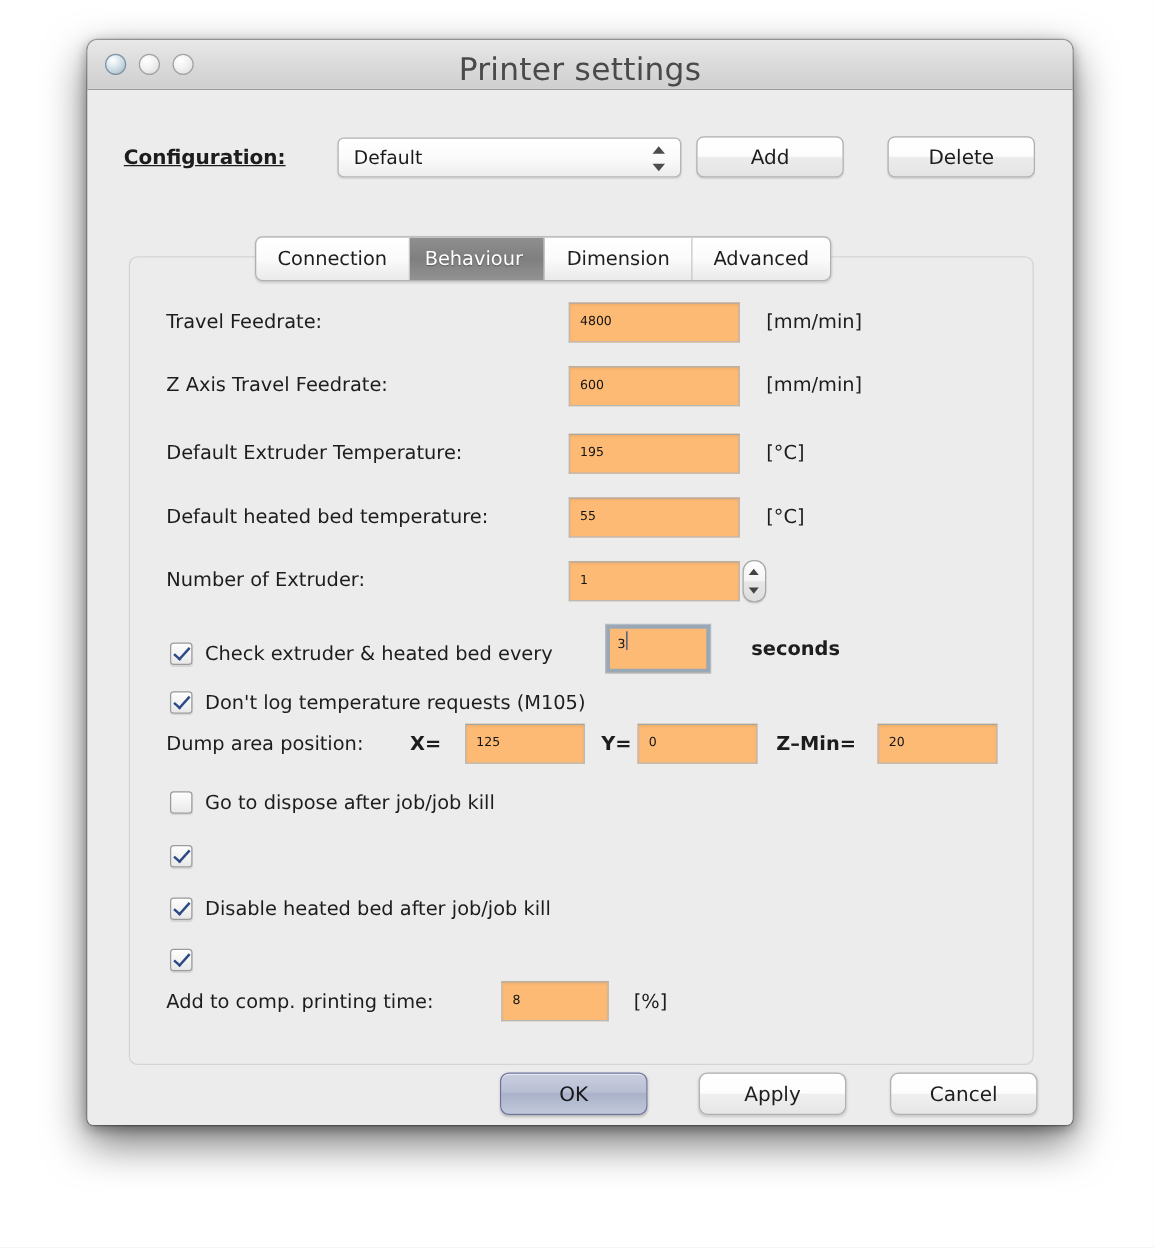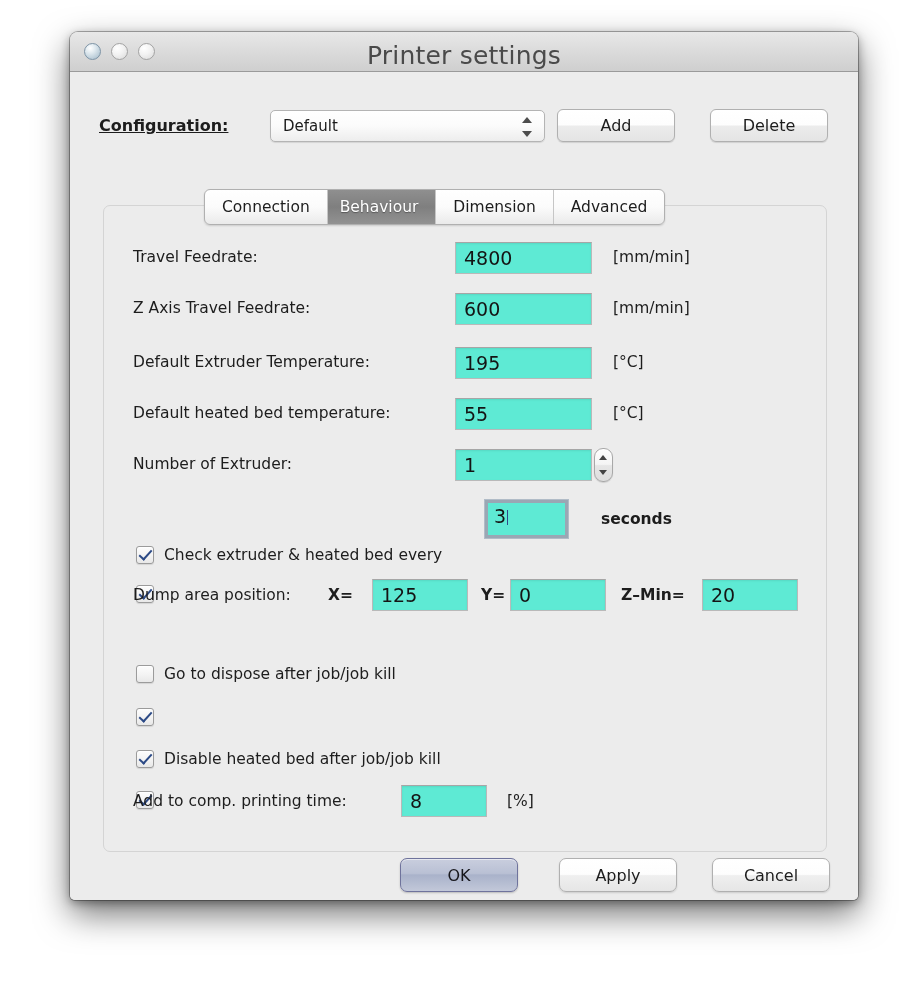--- a/index.html
+++ b/index.html
@@ -206,23 +206,23 @@
     position: absolute;
     font-size: 15.5px;
     color: #1d1d1d;
     white-space: nowrap;
   }
   .tfield {
     position: absolute;
     height: 32px;
     border: 1px solid #b9b9b9;
     border-top-color: #a6a6a6;
-    background: #5eead4;
-    box-sizing: border-box;
-    font-size: 19px;
+    background: #fdba74;
+    box-sizing: border-box;
+    font-size: 10px;
     color: #141414;
     padding: 0 0 0 8px;
     line-height: 30px;
     box-shadow: inset 0 1px 2px rgba(0,0,0,0.08);
   }
   .tfield.focused {
     border: 3px solid #9aa7b4;
     box-shadow: 0 0 0 1px rgba(130,150,170,0.55);
     line-height: 26px;
     padding-left: 6px;
@@ -254,23 +254,22 @@
     border-left: 4px solid transparent;
     border-right: 4px solid transparent;
   }
   .spinner .sp-up { top: 6px; border-bottom: 5px solid #444; }
   .spinner .sp-down { bottom: 6px; border-top: 5px solid #444; }
 
   
   .cbrow {
     position: absolute;
     display: flex;
-    align-items: flex-start;
+    align-items: flex-end;
     height: 26px;
-    margin-top: 40px;
   }
   .cbox {
     position: relative;
     width: 18px;
     height: 18px;
     border: 1px solid #9b9b9b;
     border-radius: 3px;
     background: linear-gradient(to bottom, #fdfdfd 0%, #f3f3f3 55%, #e8e8e8 100%);
     box-sizing: border-box;
     flex: 0 0 auto;
@@ -406,20 +405,21 @@
       <div class="cbrow" style="left:66px; top:6px">
         <span class="cbox checked"></span>
         <span class="cblabel">Check extruder &amp; heated bed every</span>
       </div>
       <span class="tfield focused" style="left:415px; top:0; width:83px; height:38px"><span>3</span><span class="caret"></span></span>
       <span class="funit" style="left:531px; top:10px; font-weight:bold">seconds</span>
     </div>
 
     <div class="cbrow" style="left:66px; top:473px">
       <span class="cbox checked"></span>
+      <span class="cblabel">Don't log temperature requests (M105)</span>
     </div>
 
     <div class="frow" style="top:506px; height:34px">
       <span class="flabel" style="left:63px; top:8px">Dump area position:</span>
       <span class="flabel" style="left:258px; top:8px; font-weight:bold">X=</span>
       <span class="tfield" style="left:302px; top:1px; width:96px">125</span>
       <span class="flabel" style="left:411px; top:8px; font-weight:bold">Y=</span>
       <span class="tfield" style="left:440px; top:1px; width:96px">0</span>
       <span class="flabel" style="left:551px; top:8px; font-weight:bold">Z–Min=</span>
       <span class="tfield" style="left:632px; top:1px; width:96px">20</span>

